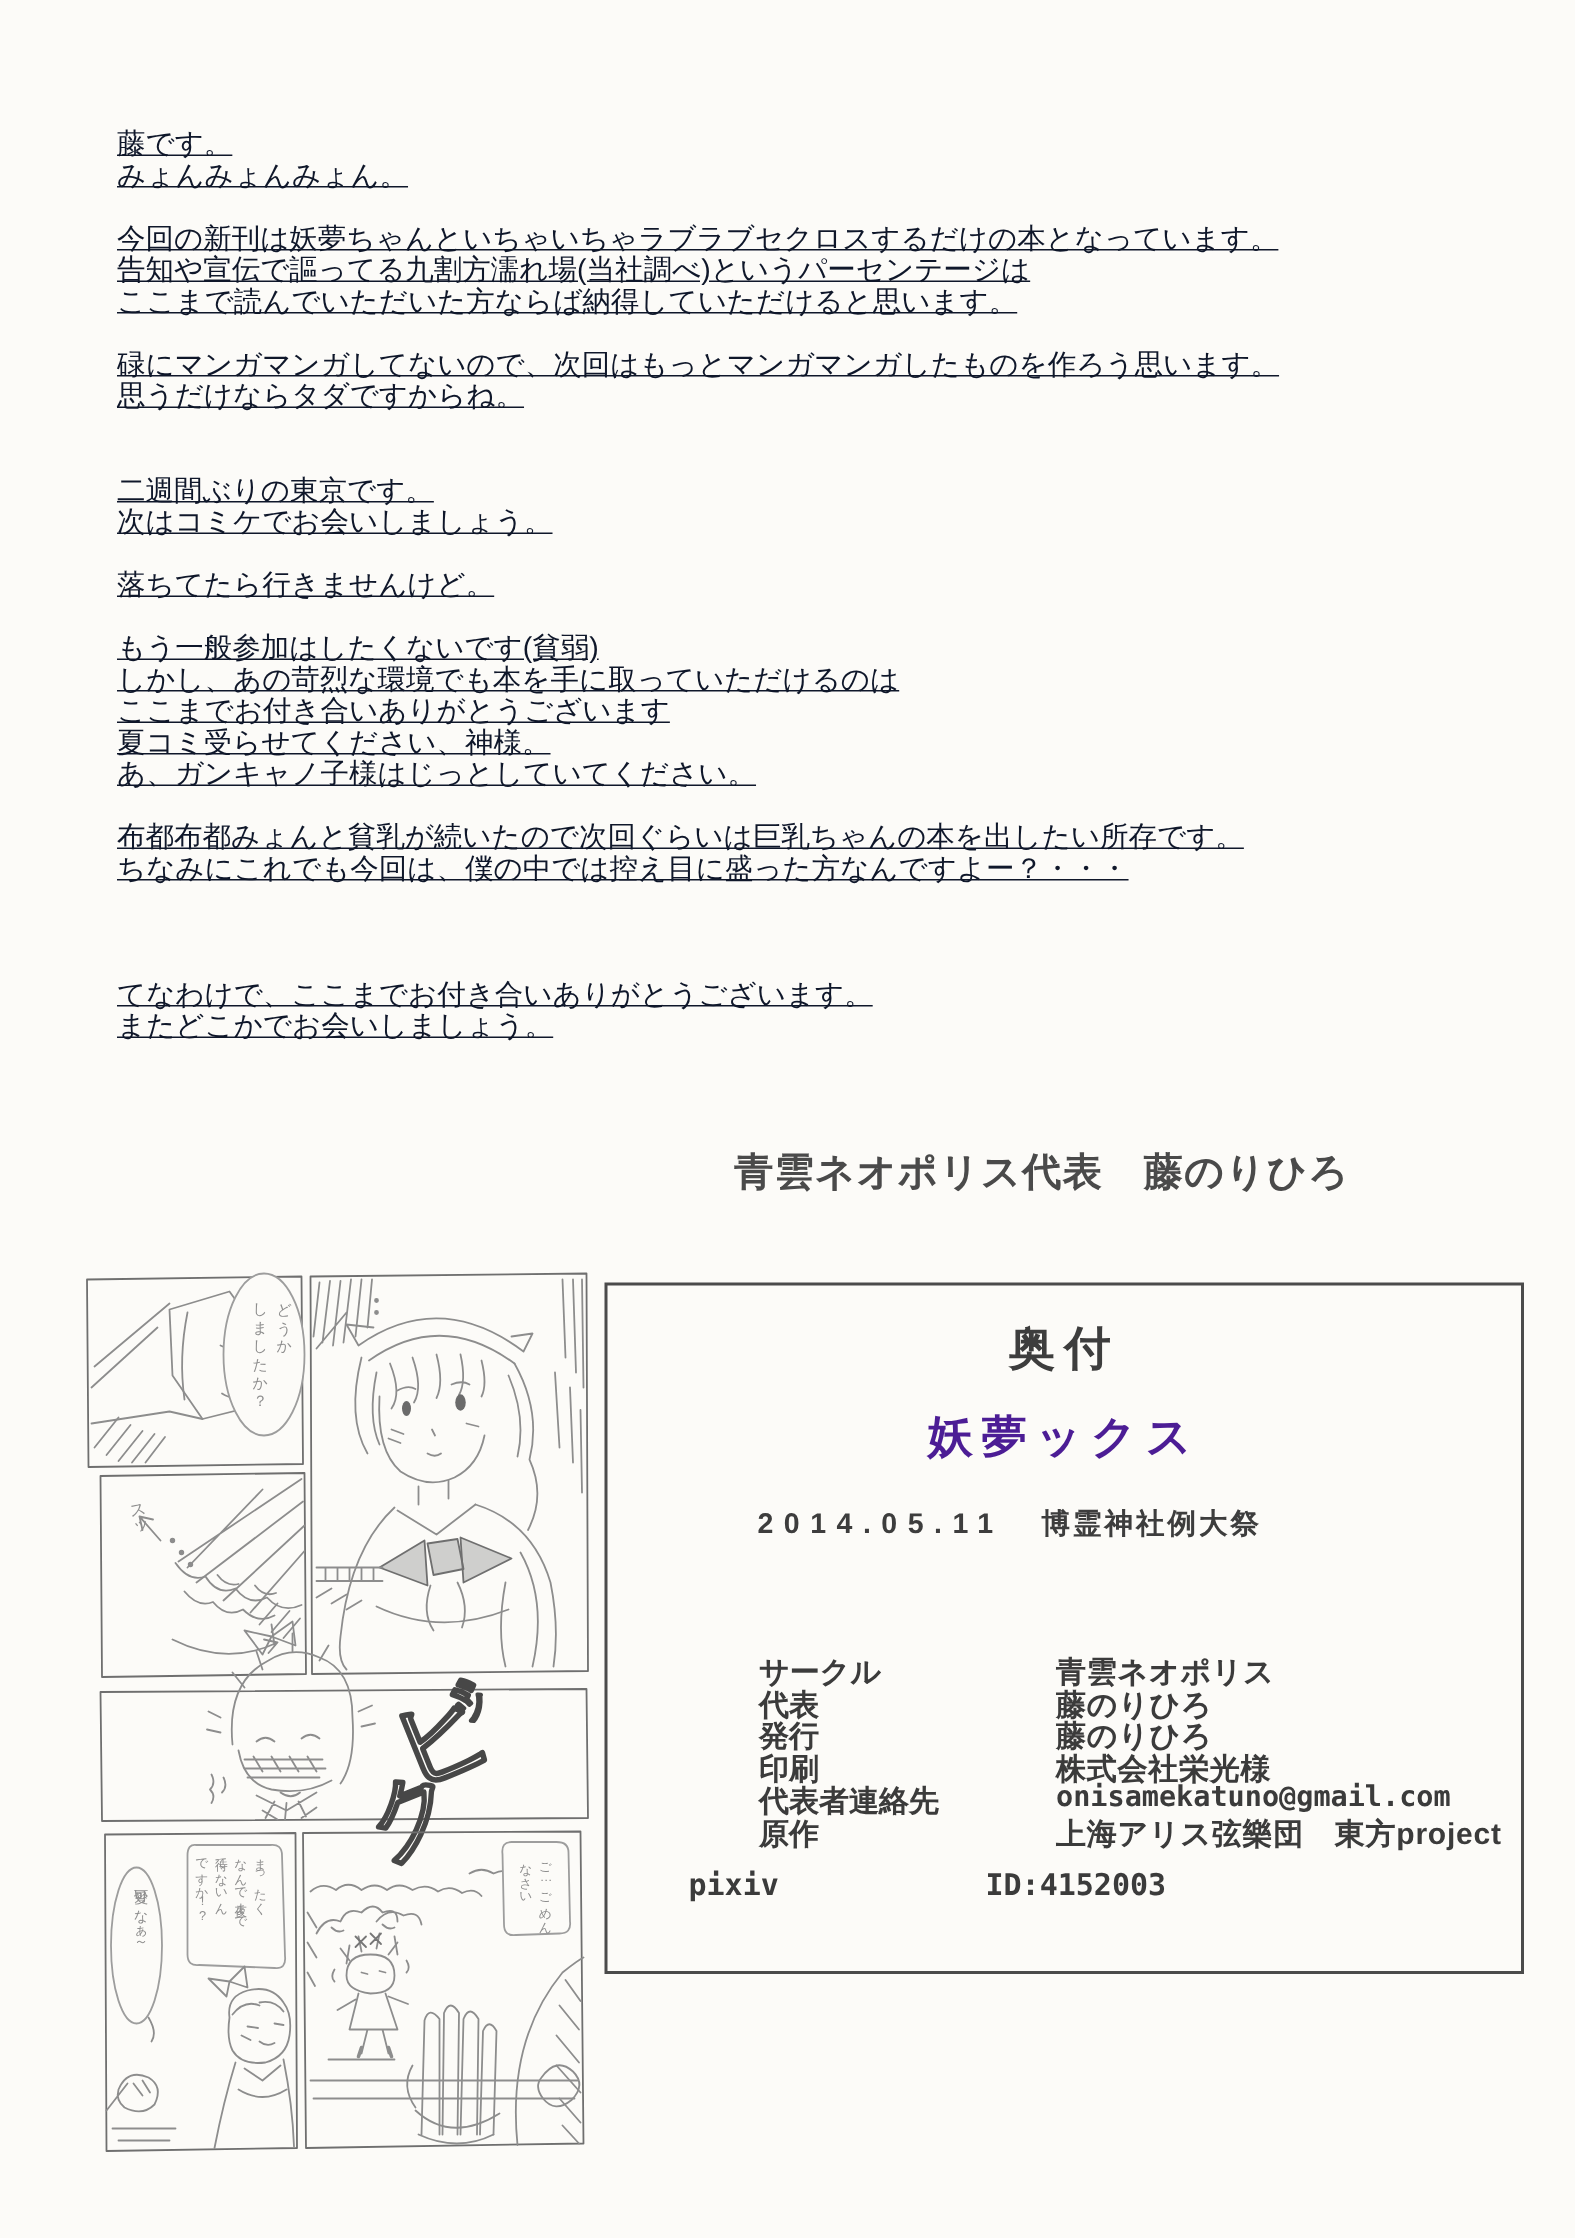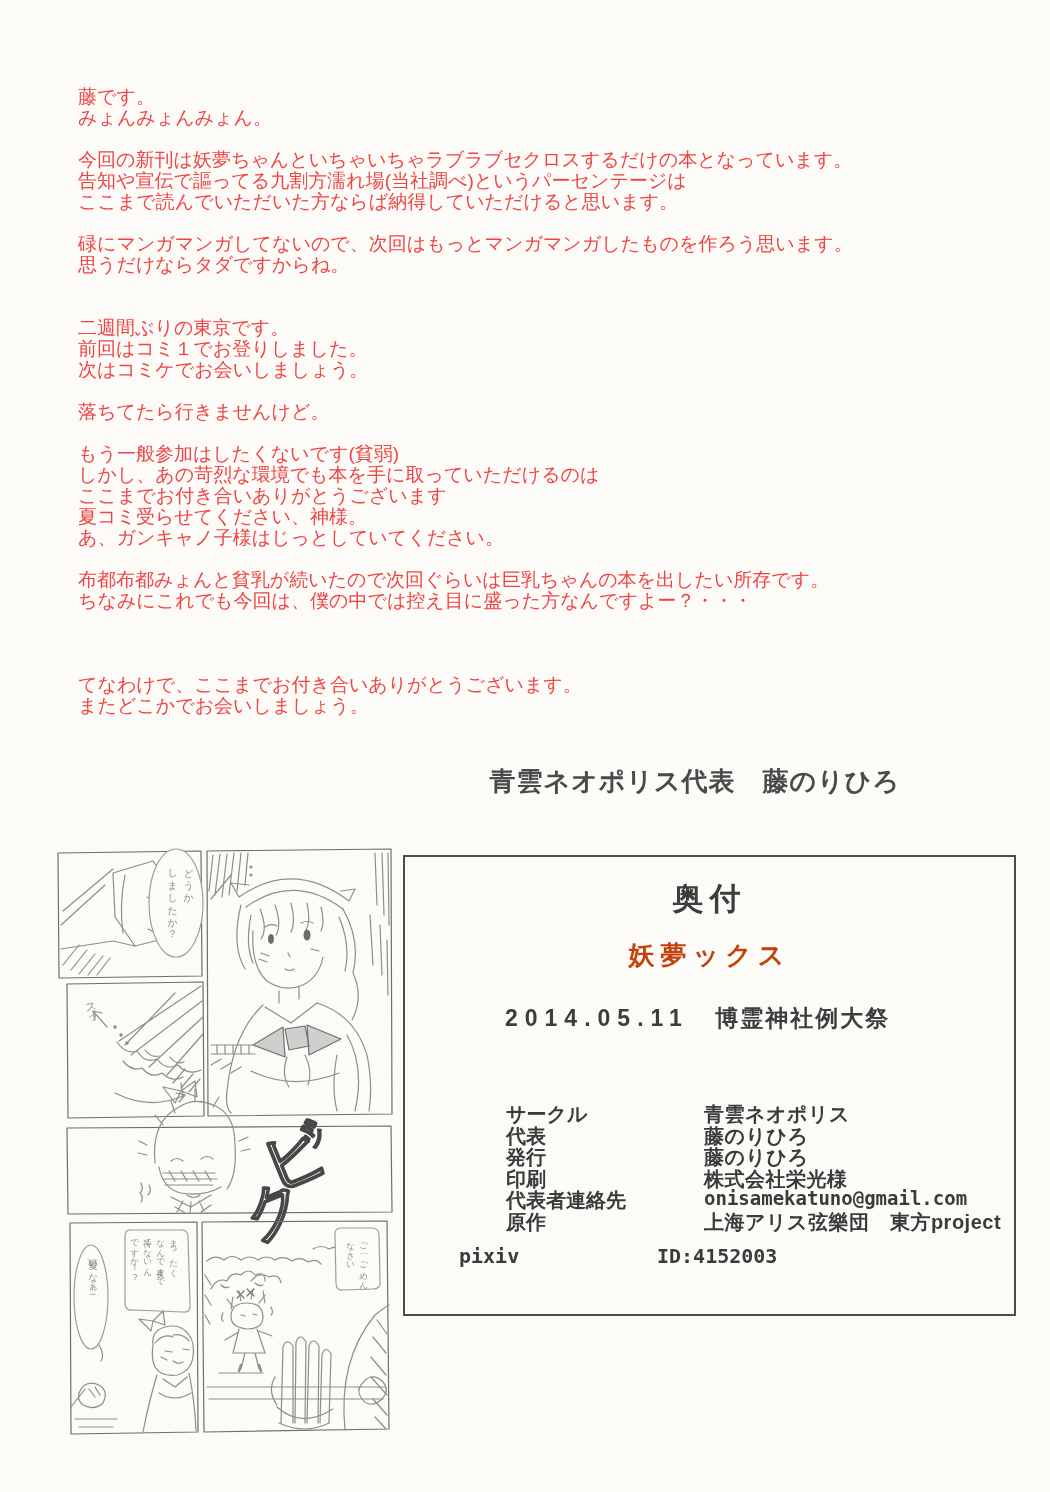--- a/index.html
+++ b/index.html
@@ -5,43 +5,43 @@
   html,body { margin:0; padding:0; background:#e8e8e8; }
   .page {
     position:relative; width:1050px; height:1492px; margin:0 auto;
     background:#fcfbf8; overflow:hidden;
     font-family:"Liberation Sans","DejaVu Sans",sans-serif;
     color:#3a3a3a;
   }
   
   .afterword {
     position:absolute; left:78px; top:86px; width:900px;
-    font-size:19px; line-height:21px; font-weight:500; color:#ef4444;
+    font-size:19px; line-height:21px; font-weight:500; color:#0f172a;text-decoration:underline;
   }
   .afterword .line { min-height:21px; white-space:pre; }
   .signature {
     position:absolute; top:764px; right:150px;
     font-size:26px; font-weight:700; letter-spacing:1px; color:#4a4a4a;
   }
   
   .colophon {
     position:absolute; left:403px; top:855px; width:613px; height:461px;
     border:2px solid #4b4b4b; box-sizing:border-box; background:#fcfbf8;
   }
   .colophon-title {
     position:absolute; top:21px; left:0; width:100%; text-align:center;
     font-size:31px; font-weight:700; letter-spacing:6px; color:#3d3d3d;
   }
   .colophon-book {
     position:absolute; top:81px; left:0; width:100%; text-align:center;
-    font-size:26px; font-weight:700; letter-spacing:6px; color:#c2410c;
+    font-size:30px; font-weight:700; letter-spacing:6px; color:#4c1d95;
   }
   .colophon-date-row {
     position:absolute; top:146px; left:100px;
-    font-size:23px; font-weight:700; color:#3d3d3d;
+    font-size:19px; font-weight:700; color:#3d3d3d;
   }
   .colophon-date { letter-spacing:7px; }
   .colophon-event { margin-left:20px; letter-spacing:2px; }
   .colophon-rows { position:absolute; top:244px; left:54px; }
   .crow { height:21.5px; display:flex; font-size:20px; font-weight:700; color:#3b3b3b;margin-left:47px; }
   .clabel { width:198px; }
   .cvalue { letter-spacing:0.5px; }
   .crow:nth-child(5) .cvalue {
     font-family:"DejaVu Sans Mono","Liberation Mono",monospace;
     font-size:19px; letter-spacing:0;
@@ -75,21 +75,20 @@
       <div class="line"></div>
       <div class="line">今回の新刊は妖夢ちゃんといちゃいちゃラブラブセクロスするだけの本となっています。</div>
       <div class="line">告知や宣伝で謳ってる九割方濡れ場(当社調べ)というパーセンテージは</div>
       <div class="line">ここまで読んでいただいた方ならば納得していただけると思います。</div>
       <div class="line"></div>
       <div class="line">碌にマンガマンガしてないので、次回はもっとマンガマンガしたものを作ろう思います。</div>
       <div class="line">思うだけならタダですからね。</div>
       <div class="line"></div>
       <div class="line"></div>
       <div class="line">二週間ぶりの東京です。</div>
-      <div class="line">前回はコミ１でお登りしました。</div>
       <div class="line">次はコミケでお会いしましょう。</div>
       <div class="line"></div>
       <div class="line">落ちてたら行きませんけど。</div>
       <div class="line"></div>
       <div class="line">もう一般参加はしたくないです(貧弱)</div>
       <div class="line">しかし、あの苛烈な環境でも本を手に取っていただけるのは</div>
       <div class="line">ここまでお付き合いありがとうございます</div>
       <div class="line">夏コミ受らせてください、神様。</div>
       <div class="line">あ、ガンキャノ子様はじっとしていてください。</div>
       <div class="line"></div>

